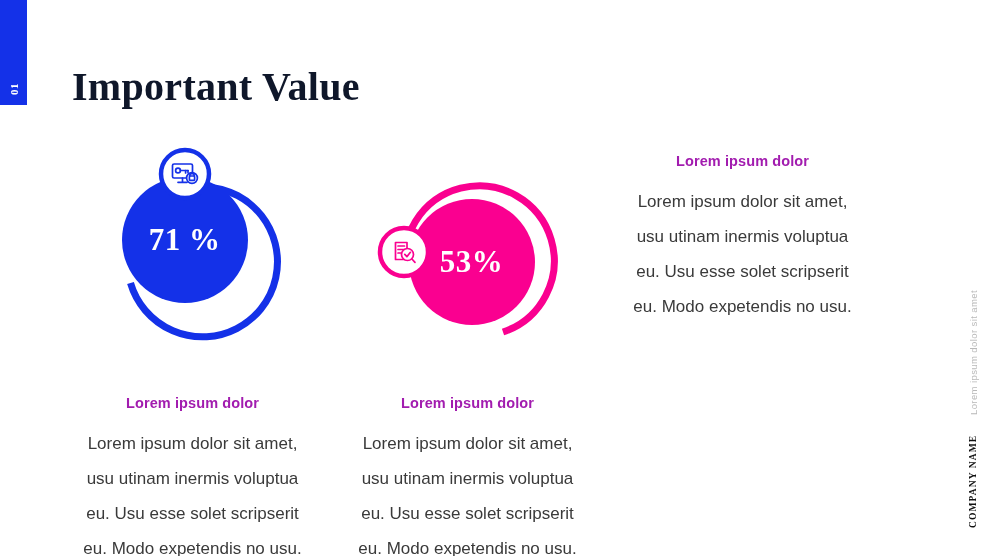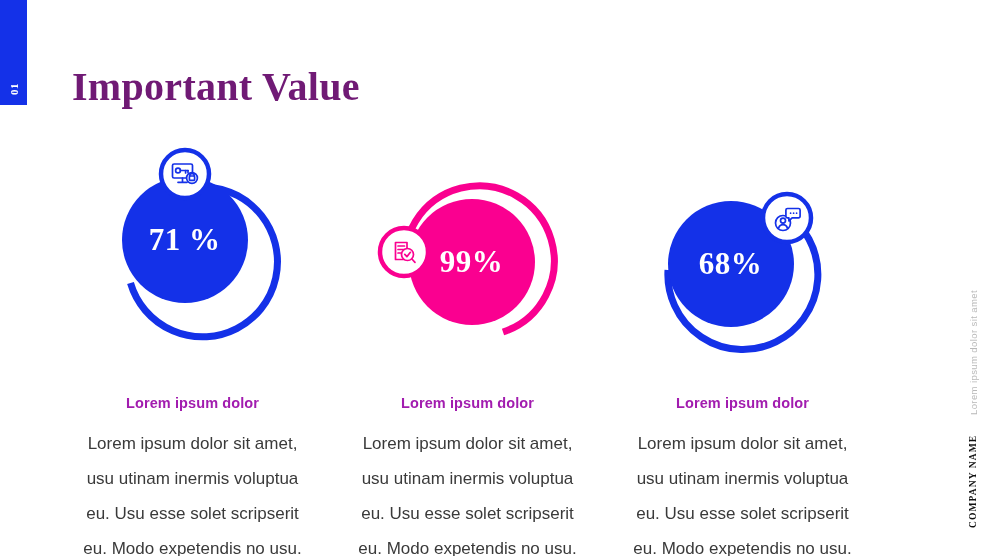--- a/index.html
+++ b/index.html
@@ -41,21 +41,21 @@
 
   
   .slide-title {
     position: absolute;
     left: 72px;
     top: 63px;
     font-family: "Liberation Serif", serif;
     font-weight: bold;
     font-size: 40px;
     letter-spacing: 0.3px;
-    color: #701a75;
+    color: #0f172a;
     margin: 0;
     white-space: nowrap;
   }
 
   
   .columns {
     position: absolute;
     left: 55px;
     top: 150px;
     width: 865px;
@@ -204,50 +204,29 @@
         <g fill="none" stroke="#FA0090" stroke-width="1.7" stroke-linecap="round" stroke-linejoin="round">
           <path d="M 27.5 70.5 h 11.5 v 17 h -11.5 z"></path>
           <line x1="30" y1="74" x2="36.5" y2="74"></line>
           <line x1="30" y1="77.5" x2="36.5" y2="77.5"></line>
           <line x1="30" y1="81" x2="34" y2="81"></line>
           <circle cx="39.5" cy="82.5" r="6" fill="#ffffff"></circle>
           <polyline points="36.8,82.4 38.9,84.6 42.4,80.3"></polyline>
           <line x1="43.9" y1="87" x2="47" y2="90.4"></line>
         </g>
       </svg>
-      <span class="pct-label" style="left:56px; top:72px; width:96px; text-align:center;">99%</span>
+      <span class="pct-label" style="left:56px; top:72px; width:96px; text-align:center;">53%</span>
     </div>
     <div class="text-block">
       <h3 class="col-heading">Lorem ipsum dolor</h3>
       <p class="col-body">Lorem ipsum dolor sit amet, usu utinam inermis voluptua eu. Usu esse solet scripserit eu. Modo expetendis no usu.</p>
     </div>
   </div>
 
   <div class="column col-3">
-    <div class="donut-wrap">
-      <svg width="200" height="210" viewBox="0 0 200 210">
-
-        <path d="M 25.0 88.0 A 75 75 0 1 0 142.0 30.5" fill="none" stroke="#1431E8" stroke-width="7" stroke-linecap="butt"></path>
-
-        <circle cx="88" cy="82" r="63" fill="#1431E8"></circle>
-
-        <circle cx="144" cy="36" r="24" fill="#ffffff" stroke="#1431E8" stroke-width="4.5"></circle>
-
-        <g fill="none" stroke="#1431E8" stroke-width="1.7" stroke-linecap="round" stroke-linejoin="round">
-          <circle cx="140" cy="41" r="7.5"></circle>
-          <circle cx="140" cy="38.6" r="2.5"></circle>
-          <path d="M 135.7 45.6 a 4.6 4.6 0 0 1 8.6 0"></path>
-          <path d="M 144.5 26.5 h 11 a 1.6 1.6 0 0 1 1.6 1.6 v 6.2 a 1.6 1.6 0 0 1 -1.6 1.6 h -6.4 l -3.2 3 v -3 h -1.4 a 1.6 1.6 0 0 1 -1.6 -1.6 v -6.2 a 1.6 1.6 0 0 1 1.6 -1.6 z" fill="#ffffff"></path>
-          <circle cx="147.6" cy="31.2" r="0.85" fill="#1431E8" stroke="none"></circle>
-          <circle cx="150.6" cy="31.2" r="0.85" fill="#1431E8" stroke="none"></circle>
-          <circle cx="153.6" cy="31.2" r="0.85" fill="#1431E8" stroke="none"></circle>
-        </g>
-      </svg>
-      <span class="pct-label" style="left:40px; top:64px; width:96px; text-align:center;">68%</span>
-    </div>
     <div class="text-block">
       <h3 class="col-heading">Lorem ipsum dolor</h3>
       <p class="col-body">Lorem ipsum dolor sit amet, usu utinam inermis voluptua eu. Usu esse solet scripserit eu. Modo expetendis no usu.</p>
     </div>
   </div>
 
 </div>
 
 <div class="right-strip">
   <span class="vtext vtext-company">COMPANY NAME</span>

